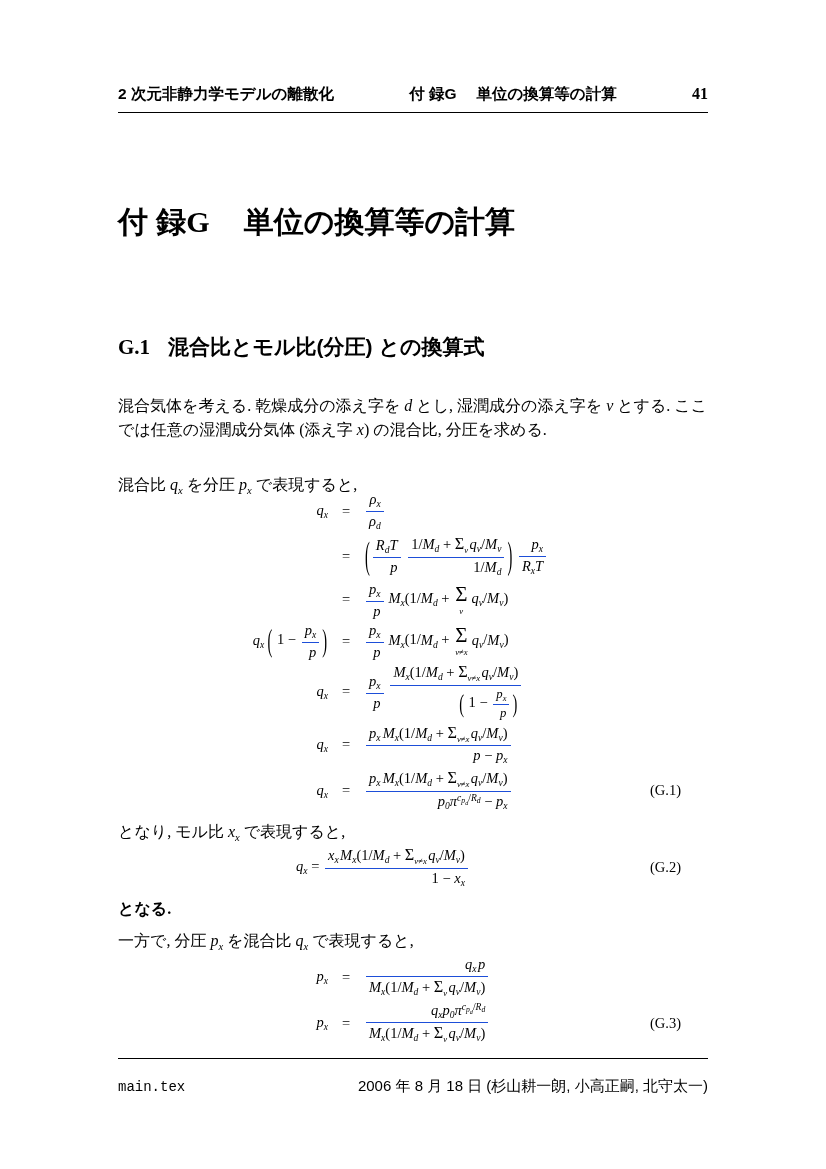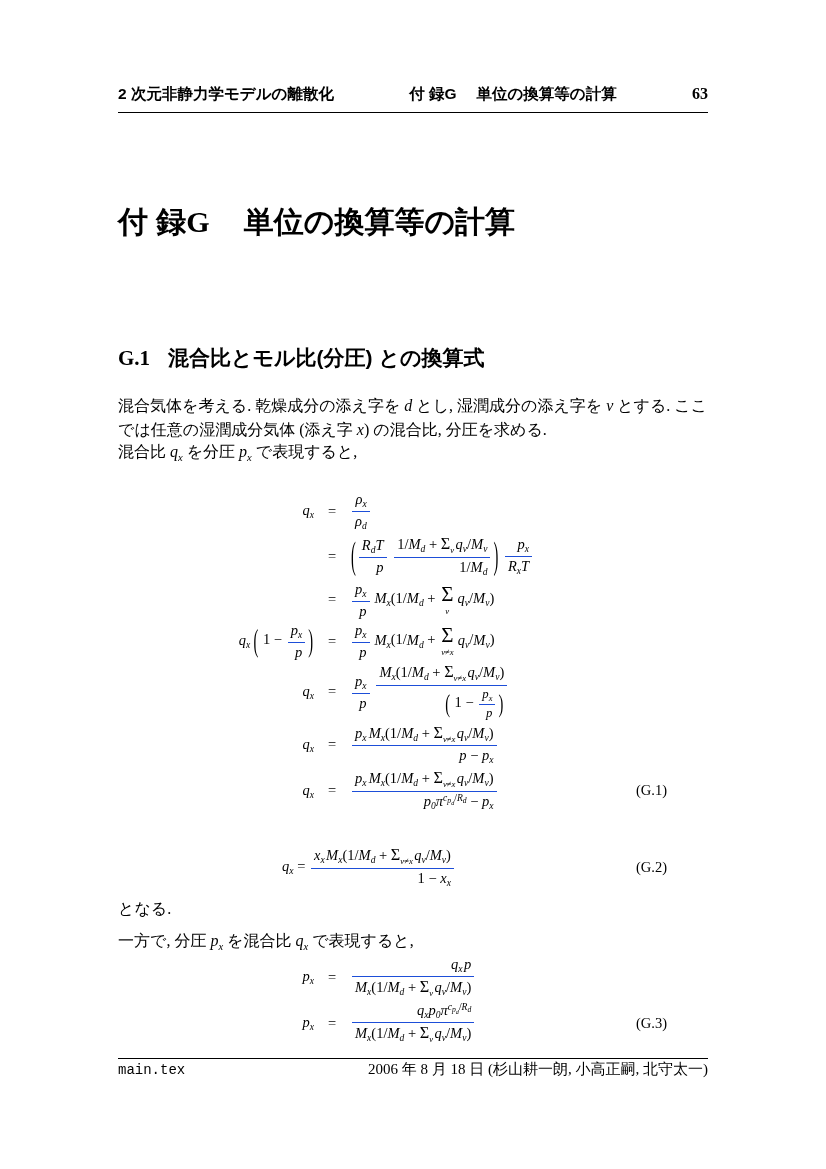--- a/index.html
+++ b/index.html
@@ -34,44 +34,44 @@
     font-family: "Liberation Sans", sans-serif;
     font-weight: 700;
     font-size: 30px;
     line-height: 1.3;
     white-space: nowrap;
   }
   .latin { font-family: "Liberation Serif", serif; font-weight: 700; }
   .ch-gap { display: inline-block; width: 34px; }
   .section {
     position: absolute;
-    top: 344px; left: 118px; width: 592px;
+    top: 333px; left: 118px; width: 592px;
     font-family: "Liberation Sans", sans-serif;
     font-weight: 700;
     font-size: 21px;
     white-space: nowrap;
   }
   .sec-gap { display: inline-block; width: 18px; }
   
   .para {
     position: absolute;
     left: 118px; width: 594px;
     font-size: 16px;
     line-height: 1.5;
     font-family: "Liberation Serif", serif;
   }
   #p1 { top: 394px; }
-  #p2 { top: 440px; }
+  #p2 { top: 473px; }
   #p3 { top: 820px; }
-  #p4 { top: 897px; }
+  #p4 { top: 897px; font-weight: bold; }
   #p5 { top: 929px; }
   
   .eqgroup {
     position: absolute;
-    left: 102px; width: 592px;
+    left: 116px; width: 592px;
     font-size: 14.5px;
     font-family: "Liberation Serif", serif;
   }
   #g1 { top: 488px; }
   #g2 { top: 843px; }
   #g3 { top: 953px; }
   .eq-row { display: flex; align-items: center; margin: 3px 0; }
   .eq-lhs { width: 212px; text-align: right; }
   .eq-rel { width: 36px; text-align: center; }
   .eq-rhs { flex: 1; text-align: left; }
@@ -94,38 +94,38 @@
   .bigsum .lim { display: block; font-size: 0.6em; font-style: italic; margin-top: 2px; }
   .insum { white-space: nowrap; }
   .insum .sig2 { font-size: 1.12em; }
   .insum .ssub { font-size: 0.6em; font-style: italic; vertical-align: -0.45em; }
   .hsp { display: inline-block; }
   
   .pagefoot {
     position: absolute;
     top: 1058px; left: 118px; right: 118px;
     border-top: 1px solid #000;
-    padding-top: 1px;
+    padding-top: 18px;
     display: flex;
     justify-content: space-between;
     align-items: baseline;
     font-size: 15px;
   }
   .pf-left { font-family: "Liberation Mono", monospace; font-size: 14px; }
-  .pf-right { font-family: Liberation Serif, serif; }
+  .pf-right { font-family: Liberation Sans, sans-serif; }
 </style>
 </head>
 <body>
 
 <div class="page">
 
   <header class="pagehead">
     <span class="ph-left">2 次元非静力学モデルの離散化</span>
     <span class="ph-center">付 録G　 単位の換算等の計算</span>
-    <span class="ph-num">63</span>
+    <span class="ph-num">41</span>
   </header>
 
   <h1 class="chapter"><span>付 録</span><span class="latin">G</span><span class="ch-gap"></span><span>単位の換算等の計算</span></h1>
 
   <h2 class="section"><span class="latin">G.1</span><span class="sec-gap"></span><span>混合比とモル比(分圧) との換算式</span></h2>
 
   <p id="p1" class="para"><span class="jp">混合気体を考える. 乾燥成分の添え字を </span><span class="mv"><span class="mb">d</span></span><span class="jp"> とし, 湿潤成分の添え字を </span><span class="mv"><span class="mb">v</span></span><span class="jp"> とする. ここでは任意の湿潤成分気体 (添え字 </span><span class="mv"><span class="mb">x</span></span><span class="jp">) の混合比, 分圧を求める.</span></p>
   <p id="p2" class="para"><span class="jp">混合比 </span><span class="mv"><span class="mb">q</span><span class="msub">x</span></span><span class="jp"> を分圧 </span><span class="mv"><span class="mb">p</span><span class="msub">x</span></span><span class="jp"> で表現すると,</span></p>
 
   <div id="g1" class="eqgroup">
@@ -166,20 +166,21 @@
         <div class="eq-num"></div>
       </div>
       <div class="eq-row">
         <div class="eq-lhs"><span class="mv"><span class="mb">q</span><span class="msub">x</span></span></div>
         <div class="eq-rel">=</div>
         <div class="eq-rhs"><span class="frac"><span class="fnum"><span class="mv"><span class="mb">p</span><span class="msub">x</span></span><span class="hsp" style="width: 0.15em;"></span><span class="mv"><span class="mb">M</span><span class="msub">x</span></span><span class="rm">(1/</span><span class="mv"><span class="mb">M</span><span class="msub">d</span></span><span class="rm"> + </span><span class="insum"><span class="sig2">Σ</span><span class="ssub">v≠x</span></span><span class="hsp" style="width: 0.1em;"></span><span class="mv"><span class="mb">q</span><span class="msub">v</span></span><span class="rm">/</span><span class="mv"><span class="mb">M</span><span class="msub">v</span></span><span class="rm">)</span></span><span class="fden"><span class="mv"><span class="mb">p</span><span class="msub">0</span></span><span class="mv"><span class="mb">π</span><span class="msup"><span class="mv"><span class="mb">c</span><span class="msub"><span class="mv"><span class="mb">p</span><span class="msub">d</span></span></span></span><span class="rm">/</span><span class="mv"><span class="mb">R</span><span class="msub">d</span></span></span></span><span class="rm"> − </span><span class="mv"><span class="mb">p</span><span class="msub">x</span></span></span></span></div>
         <div class="eq-num">(G.1)</div>
       </div>
     </div>
 
+  <p id="p3" class="para"><span class="jp">となり, モル比 </span><span class="mv"><span class="mb">x</span><span class="msub">x</span></span><span class="jp"> で表現すると,</span></p>
 
   <div id="g2" class="eqgroup">
       <div class="eq-row center">
         <div class="eq-body"><span class="mv"><span class="mb">q</span><span class="msub">x</span></span><span class="rm"> = </span><span class="frac"><span class="fnum"><span class="mv"><span class="mb">x</span><span class="msub">x</span></span><span class="hsp" style="width: 0.1em;"></span><span class="mv"><span class="mb">M</span><span class="msub">x</span></span><span class="rm">(1/</span><span class="mv"><span class="mb">M</span><span class="msub">d</span></span><span class="rm"> + </span><span class="insum"><span class="sig2">Σ</span><span class="ssub">v≠x</span></span><span class="hsp" style="width: 0.1em;"></span><span class="mv"><span class="mb">q</span><span class="msub">v</span></span><span class="rm">/</span><span class="mv"><span class="mb">M</span><span class="msub">v</span></span><span class="rm">)</span></span><span class="fden"><span class="rm">1 − </span><span class="mv"><span class="mb">x</span><span class="msub">x</span></span></span></span></div>
         <div class="eq-num">(G.2)</div>
       </div>
     </div>
 
   <p id="p4" class="para"><span class="jp">となる.</span></p>
   <p id="p5" class="para"><span class="jp">一方で, 分圧 </span><span class="mv"><span class="mb">p</span><span class="msub">x</span></span><span class="jp"> を混合比 </span><span class="mv"><span class="mb">q</span><span class="msub">x</span></span><span class="jp"> で表現すると,</span></p>

